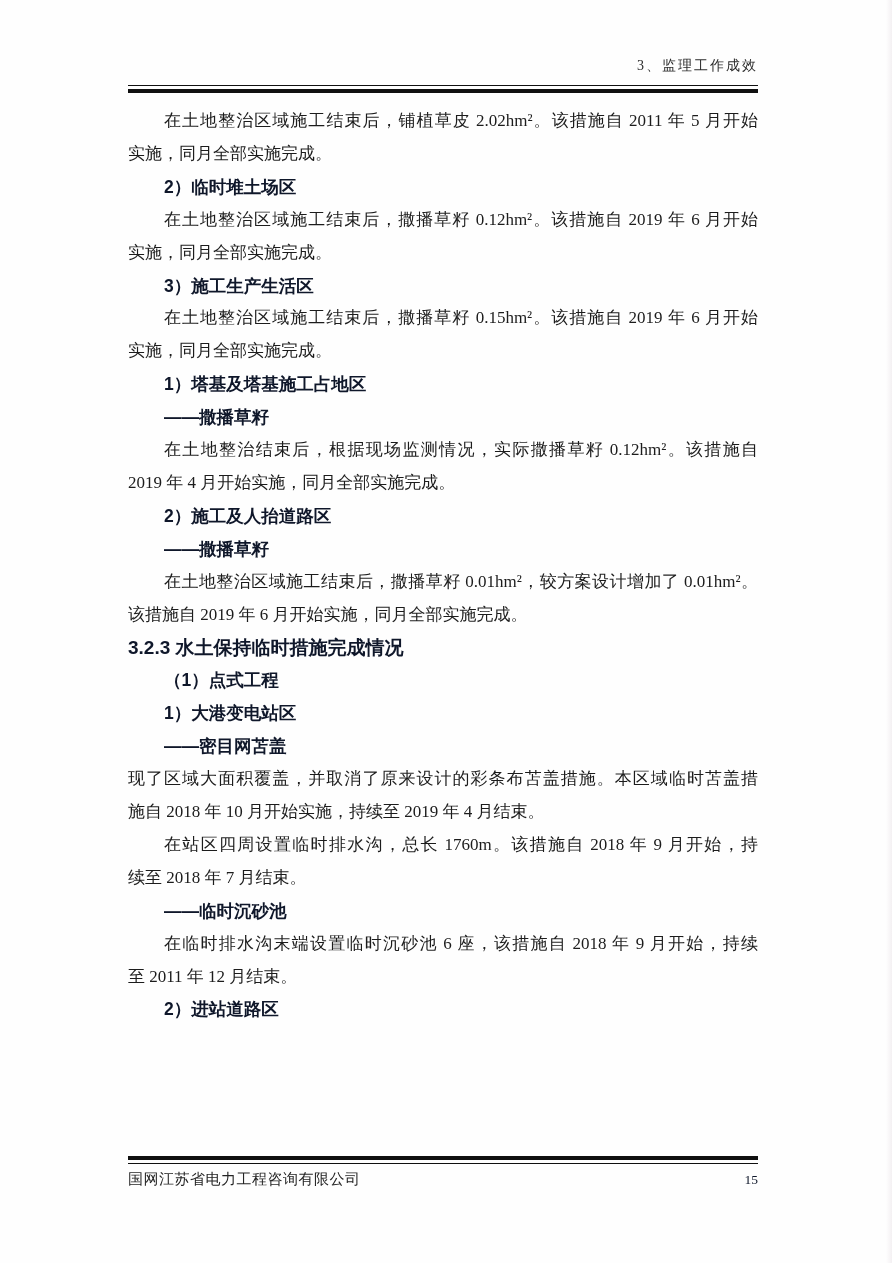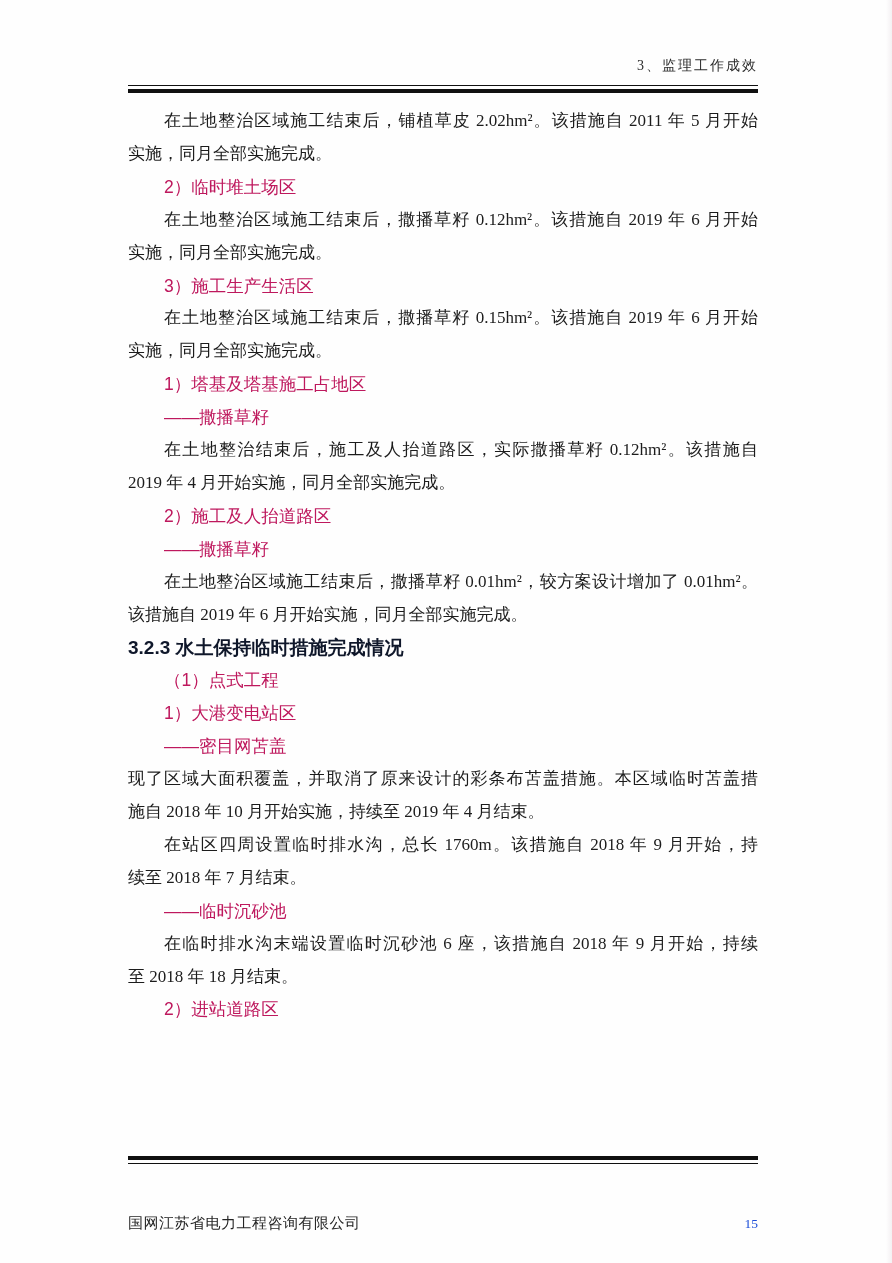--- a/index.html
+++ b/index.html
@@ -49,26 +49,26 @@
     white-space: normal;
   }
   .line.fill {
     text-align: justify;
     text-align-last: justify;
   }
   .line.indent {
     text-indent: 36px;
   }
   .heading {
-    font-weight: normal;
+    font-weight: bold;
     text-indent: 36px;
     font-size: 17.5px;
     line-height: 32.9px;
     font-family: "Liberation Sans", "DejaVu Sans", sans-serif;
-    color: #be185d;
+    color: #0f172a;
   }
   .heading2 {
     font-weight: bold;
     text-indent: 0;
     font-size: 19px;
     line-height: 32.9px;
     font-family: "Liberation Sans", "DejaVu Sans", sans-serif;
     color: #0f172a;
   }
   
@@ -82,30 +82,29 @@
     border-bottom: 1.5px solid #101010;
   }
   .page-footer {
     position: absolute;
     top: 1170px;
     left: 128px;
     width: 630px;
     display: flex;
     justify-content: space-between;
     align-items: center;
-    margin-top: 44px;
   }
   .footer-company {
     font-size: 15px;
     color: #242424;
     letter-spacing: 0.5px;
   }
   .footer-page-number {
     font-size: 13.5px;
-    color: #1d4ed8;
+    color: #0f172a;
   }
   
   .scan-edge {
     position: absolute;
     top: 0;
     right: 0;
     width: 6px;
     height: 1263px;
     background: linear-gradient(to right, rgba(230,225,228,0), rgba(235,229,233,0.55));
     pointer-events: none;
@@ -124,37 +123,37 @@
       <div class="line indent fill">在土地整治区域施工结束后，铺植草皮 2.02hm²。该措施自 2011 年 5 月开始</div>
       <div class="line">实施，同月全部实施完成。</div>
       <div class="heading">2）临时堆土场区</div>
       <div class="line indent fill">在土地整治区域施工结束后，撒播草籽 0.12hm²。该措施自 2019 年 6 月开始</div>
       <div class="line">实施，同月全部实施完成。</div>
       <div class="heading">3）施工生产生活区</div>
       <div class="line indent fill">在土地整治区域施工结束后，撒播草籽 0.15hm²。该措施自 2019 年 6 月开始</div>
       <div class="line">实施，同月全部实施完成。</div>
       <div class="heading">1）塔基及塔基施工占地区</div>
       <div class="heading">——撒播草籽</div>
-      <div class="line indent fill">在土地整治结束后，施工及人抬道路区，实际撒播草籽 0.12hm²。该措施自</div>
+      <div class="line indent fill">在土地整治结束后，根据现场监测情况，实际撒播草籽 0.12hm²。该措施自</div>
       <div class="line">2019 年 4 月开始实施，同月全部实施完成。</div>
       <div class="heading">2）施工及人抬道路区</div>
       <div class="heading">——撒播草籽</div>
       <div class="line indent fill">在土地整治区域施工结束后，撒播草籽 0.01hm²，较方案设计增加了 0.01hm²。</div>
       <div class="line">该措施自 2019 年 6 月开始实施，同月全部实施完成。</div>
       <div class="heading2">3.2.3 水土保持临时措施完成情况</div>
       <div class="heading">（1）点式工程</div>
       <div class="heading">1）大港变电站区</div>
       <div class="heading">——密目网苫盖</div>
       <div class="line fill">现了区域大面积覆盖，并取消了原来设计的彩条布苫盖措施。本区域临时苫盖措</div>
       <div class="line">施自 2018 年 10 月开始实施，持续至 2019 年 4 月结束。</div>
       <div class="line indent fill">在站区四周设置临时排水沟，总长 1760m。该措施自 2018 年 9 月开始，持</div>
       <div class="line">续至 2018 年 7 月结束。</div>
       <div class="heading">——临时沉砂池</div>
       <div class="line indent fill">在临时排水沟末端设置临时沉砂池 6 座，该措施自 2018 年 9 月开始，持续</div>
-      <div class="line">至 2018 年 18 月结束。</div>
+      <div class="line">至 2011 年 12 月结束。</div>
       <div class="heading">2）进站道路区</div>
     </main>
 
   <div class="footer-rule"></div>
 
   <div class="page-footer">
     <span class="footer-company">国网江苏省电力工程咨询有限公司</span>
     <span class="footer-page-number">15</span>
   </div>
 

